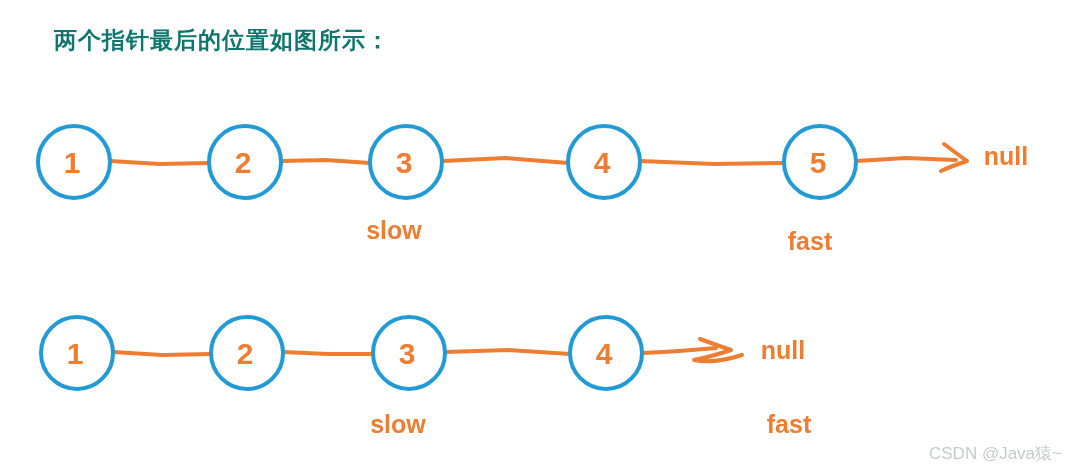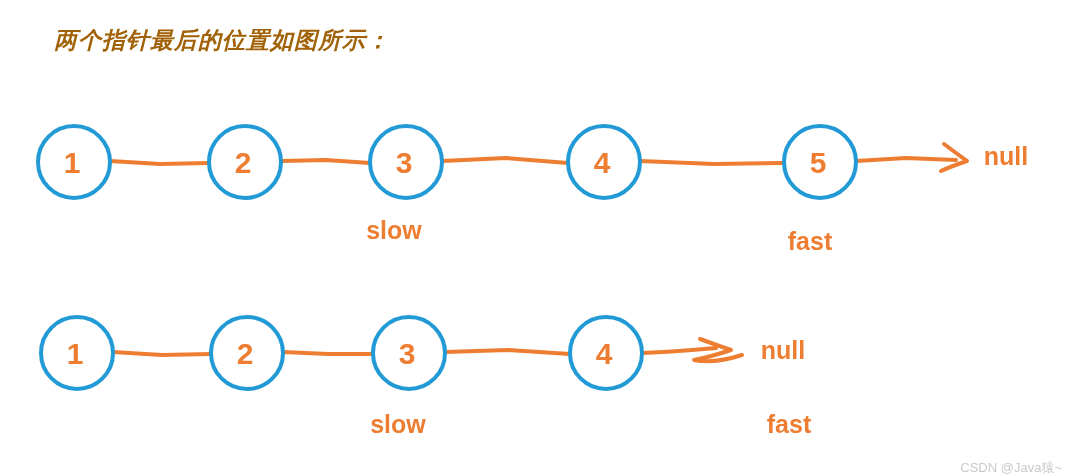--- a/index.html
+++ b/index.html
@@ -4,31 +4,29 @@
 <style>
   html,body{margin:0;padding:0;}
   body{
     width:1074px;height:476px;position:relative;overflow:hidden;
     background:#ffffff;
     font-family:"Liberation Sans","DejaVu Sans",sans-serif;
   }
   .title{
     position:absolute;left:54px;top:25px;
     font-size:23px;font-weight:bold;letter-spacing:1px;
-    color:#a16207;
-    font-style:italic;
+    color:#0f766e;
   }
   .diagram{
     position:absolute;left:0;top:0;width:1074px;height:476px;
   }
   .watermark{
     position:absolute;right:12px;top:442px;
-    font-size:13px;color:#c7cacd;
+    font-size:17px;color:#c7cacd;
     text-shadow:1px 1px 0 #ffffff;
-    margin-top:17px;
   }
   svg text{font-family:"Liberation Sans","DejaVu Sans",sans-serif;}
 </style>
 </head>
 <body>
 
 <div class="title">两个指针最后的位置如图所示：</div>
 
 <svg class="diagram" viewBox="0 0 1074 476" xmlns="http://www.w3.org/2000/svg">
     <g>

